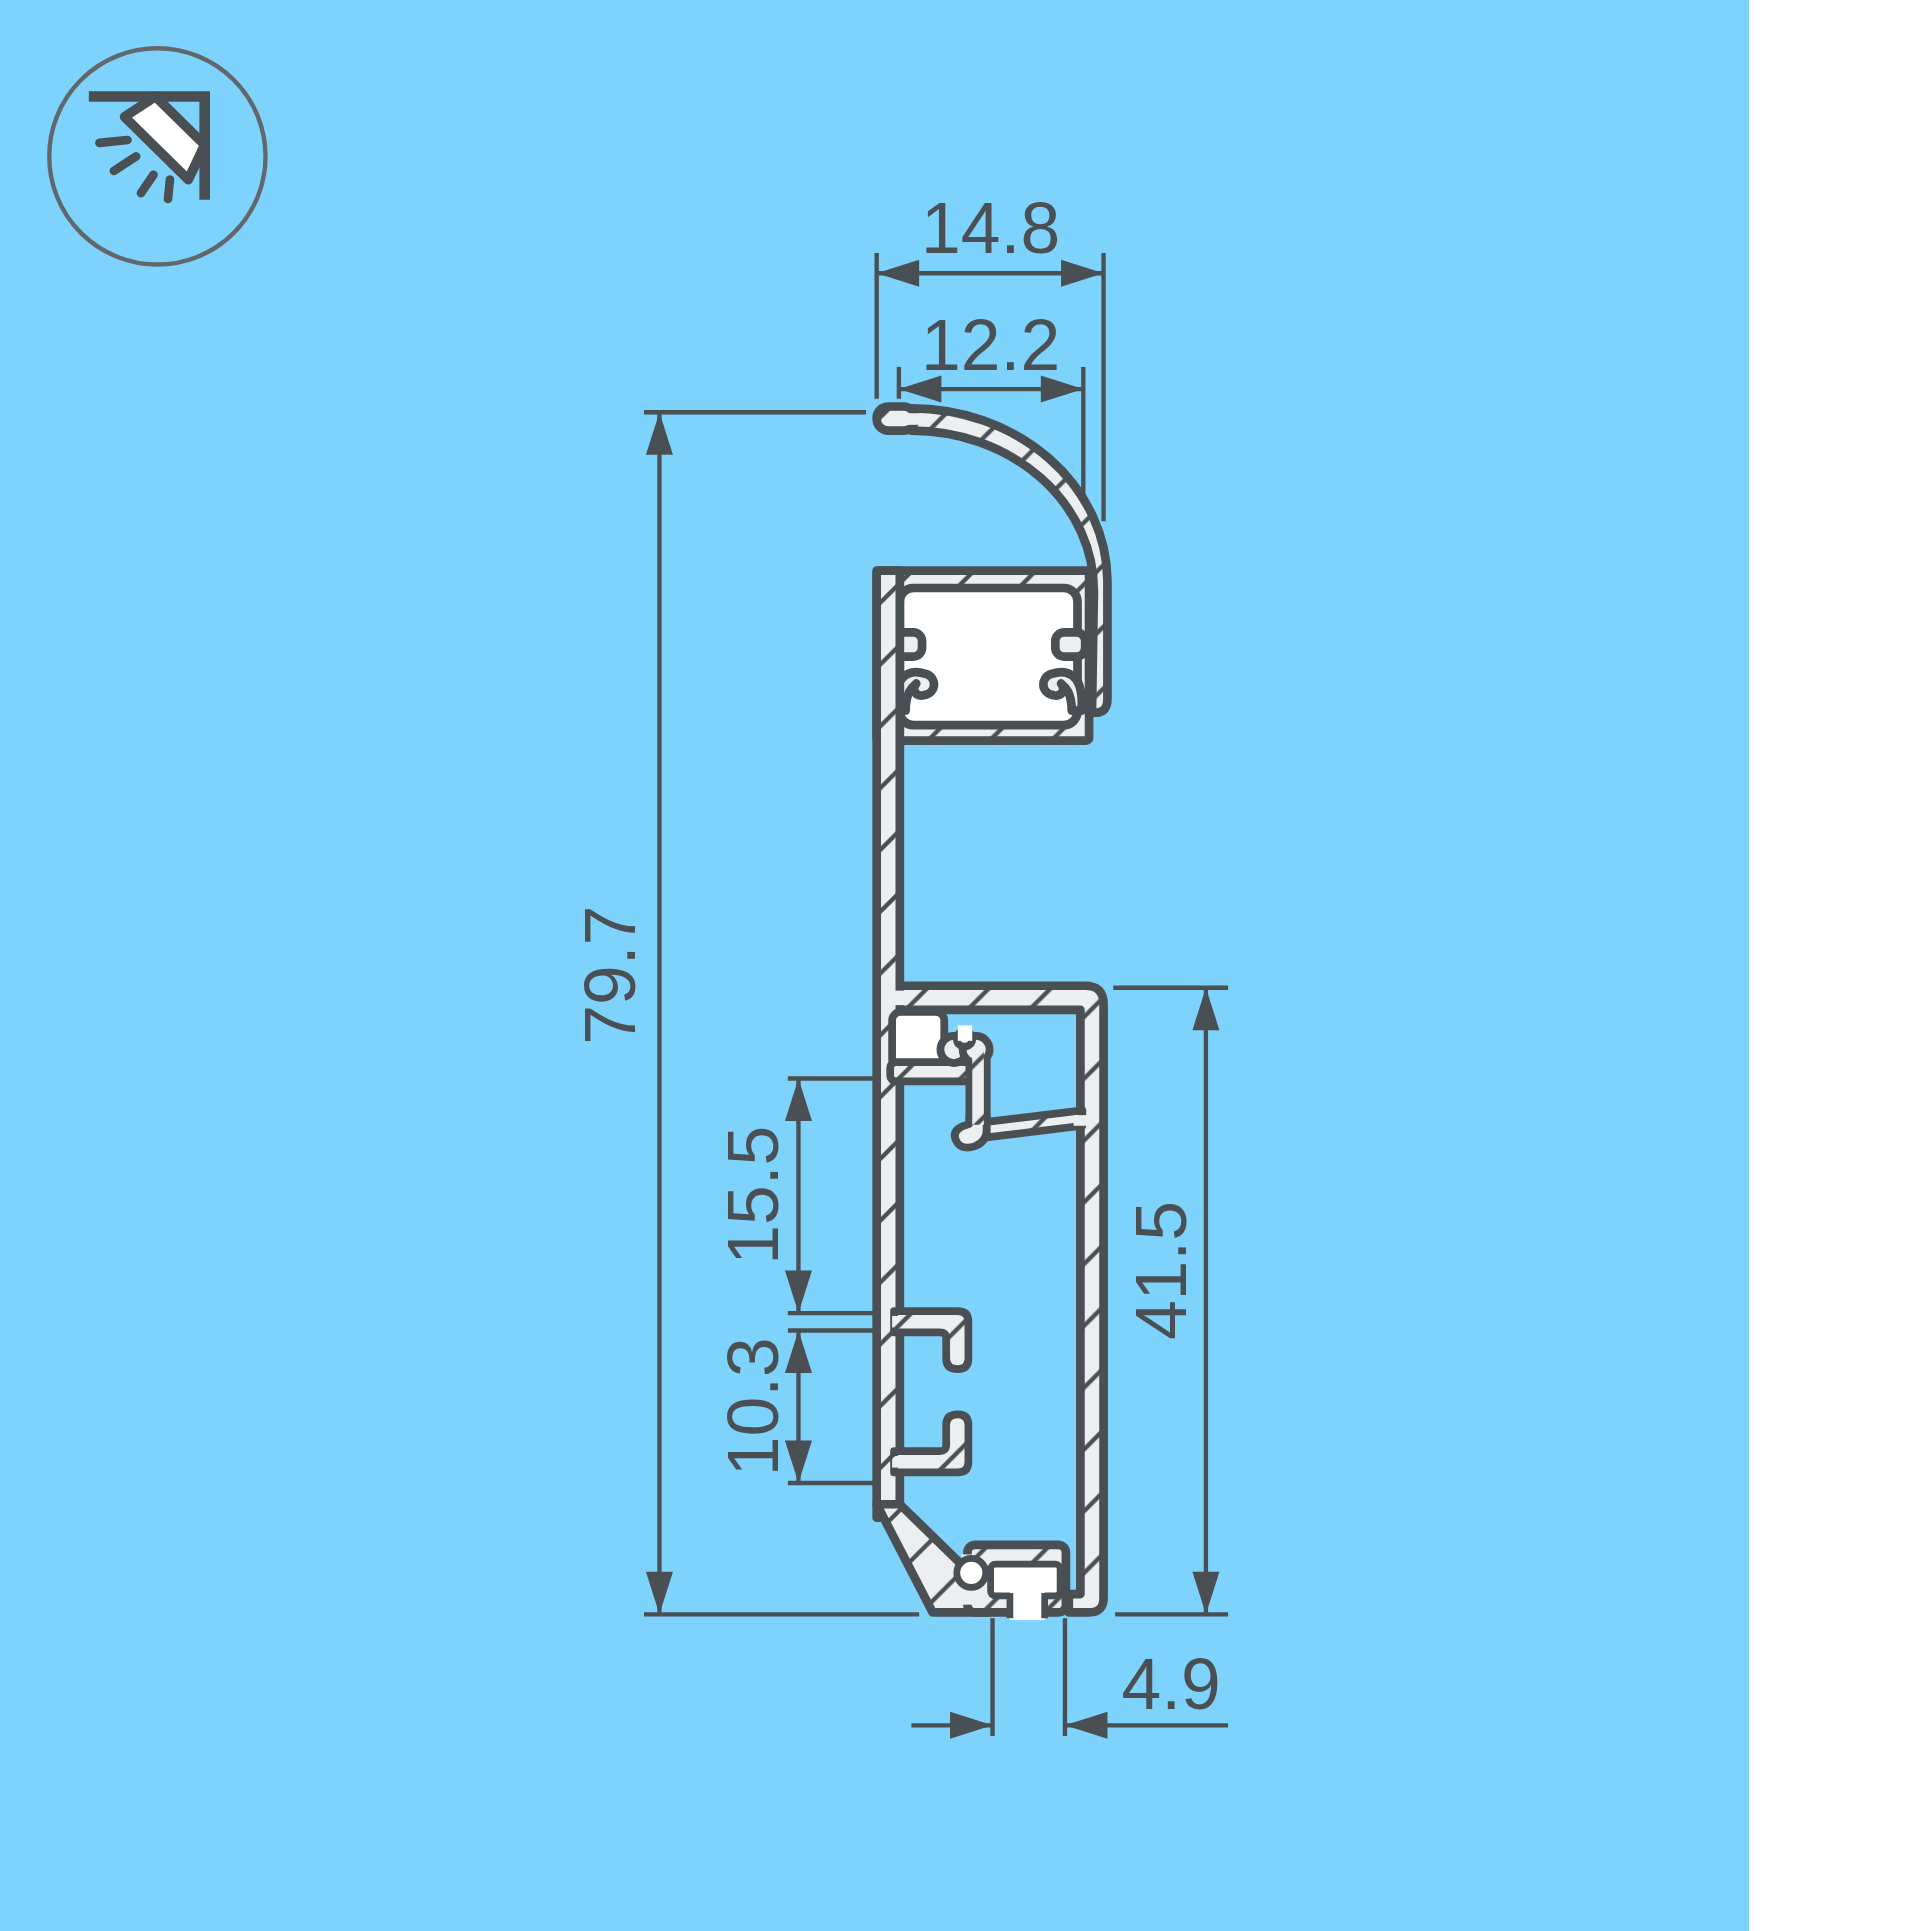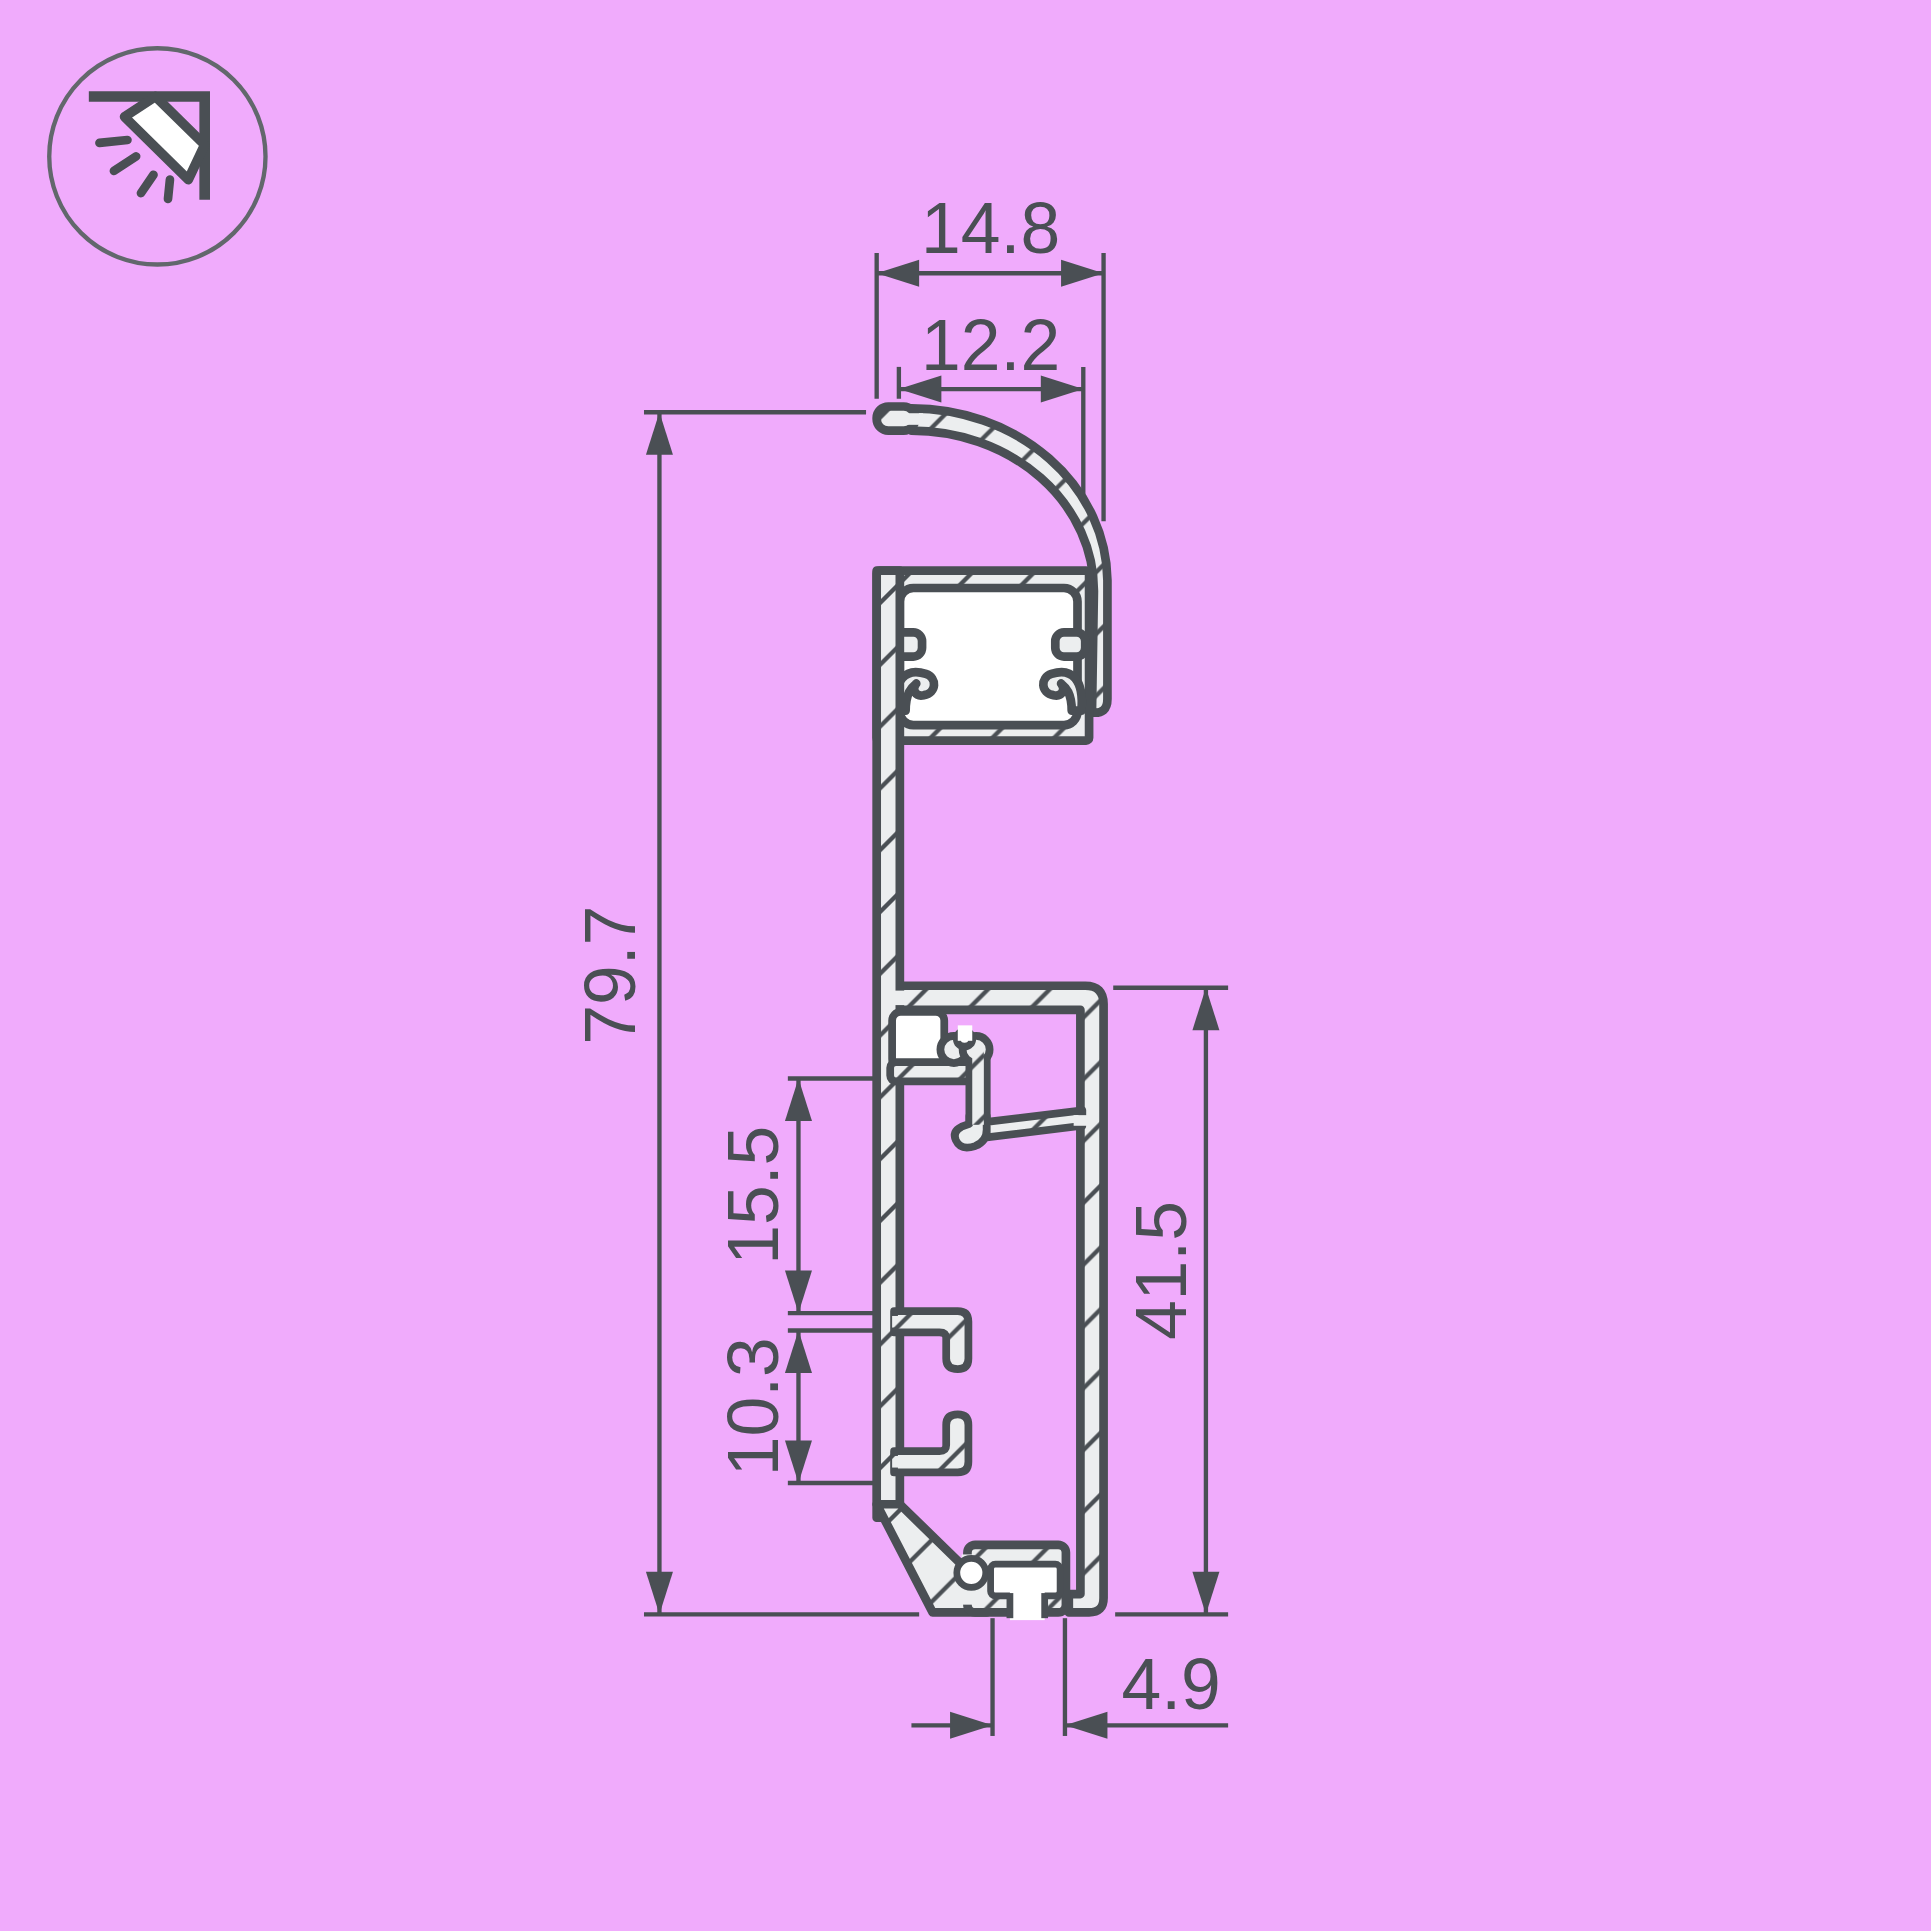--- a/index.html
+++ b/index.html
@@ -1,16 +1,16 @@
 <!DOCTYPE html>
 <html><head>
 <meta charset="utf-8">
 <style>
   html,body{margin:0;padding:0;background:#ffffff;}
-  .canvas{width:1931px;height:1931px;position:relative;background:#f0abfc;overflow:hidden;
+  .canvas{width:1749px;height:1931px;position:relative;background:#7dd3fc;overflow:hidden;
           font-family:"Liberation Sans","DejaVu Sans",sans-serif;}
   svg{display:block;}
   text{font-family:"Liberation Sans","DejaVu Sans",sans-serif;
        font-size:74px;fill:#4a4f54;}
 </style>
 </head>
 <body>
 
 <div class="canvas">
 <svg width="1931" height="1931" viewBox="0 0 2000 2000">

